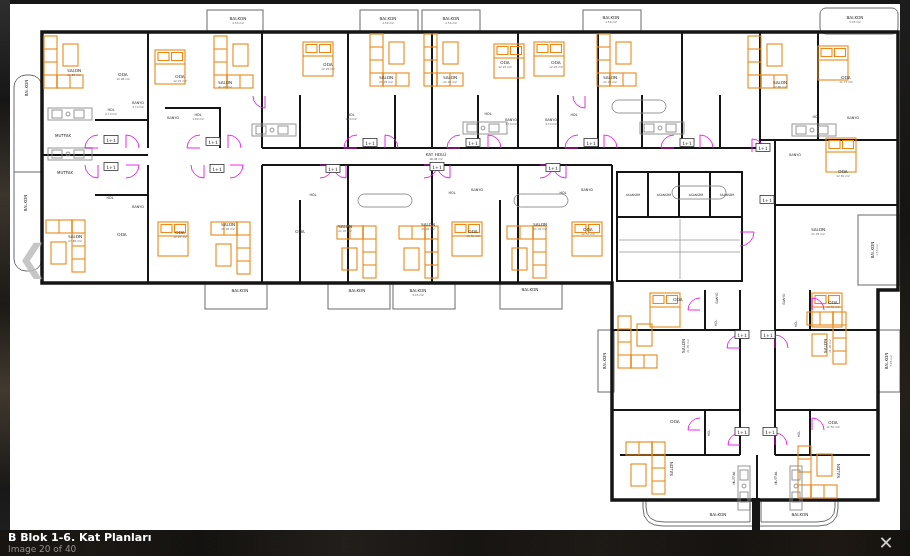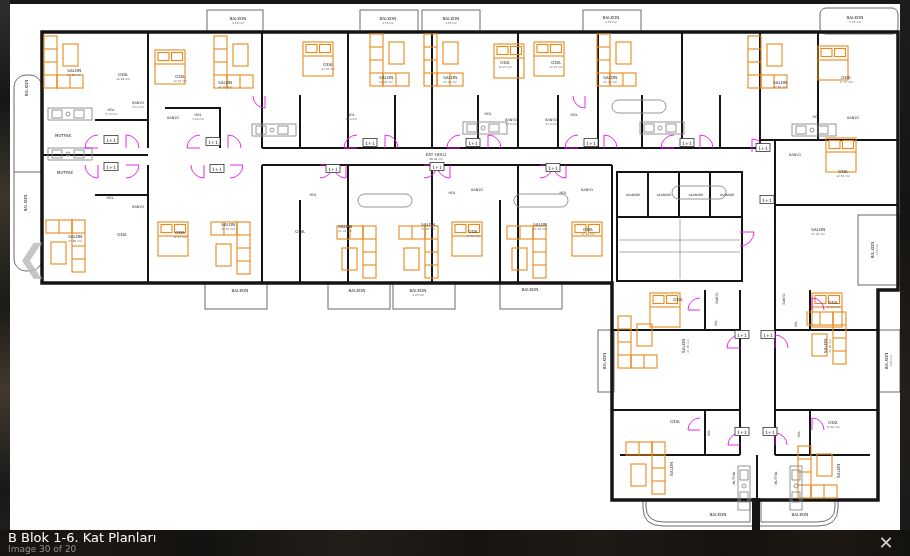--- a/index.html
+++ b/index.html
@@ -23,21 +23,21 @@
     color:#bdbdbd;font-size:36px;line-height:40px;text-align:center;
     cursor:pointer;user-select:none;opacity:.85;text-shadow:0 0 2px #fff;
   }
   #caption-bar{
     position:absolute;left:0;bottom:0;width:910px;height:26px;
     background:
       linear-gradient(rgba(10,9,8,.45),rgba(10,9,8,.45)),
       linear-gradient(90deg,#221d19 0%,#2a241e 10%,#1d1a17 22%,#35302a 38%,#211d19 52%,#2e2822 66%,#1f1b17 80%,#2d251c 92%,#1c1914 100%);
   }
   #caption-text{position:absolute;left:8px;top:1px;}
-  #caption-title{font-size:13px;font-weight:normal;color:#ffffff;line-height:13px;white-space:nowrap;}
+  #caption-title{font-size:11px;font-weight:bold;color:#ffffff;line-height:13px;white-space:nowrap;}
   #caption-counter{font-size:9px;color:#8f8f8f;line-height:11px;white-space:nowrap;}
   #close-btn{
     position:absolute;right:12px;top:1px;width:24px;height:24px;
     color:#cfcfcf;font-size:18px;line-height:24px;text-align:center;
     cursor:pointer;user-select:none;
   }
 </style>
 </head>
 <body>
 
@@ -358,18 +358,18 @@
 <div id="left-strip"></div>
 <div id="right-strip"></div>
 
 <div id="prev-btn">
   <span>❮</span>
 </div>
 
 <div id="caption-bar">
   <div id="caption-text">
     <div id="caption-title">B Blok 1-6. Kat Planları</div>
-    <div id="caption-counter">Image 30 of 20</div>
+    <div id="caption-counter">Image 20 of 40</div>
   </div>
   <div id="close-btn">
     <span>✕</span>
   </div>
 </div>
 
 </body></html>

